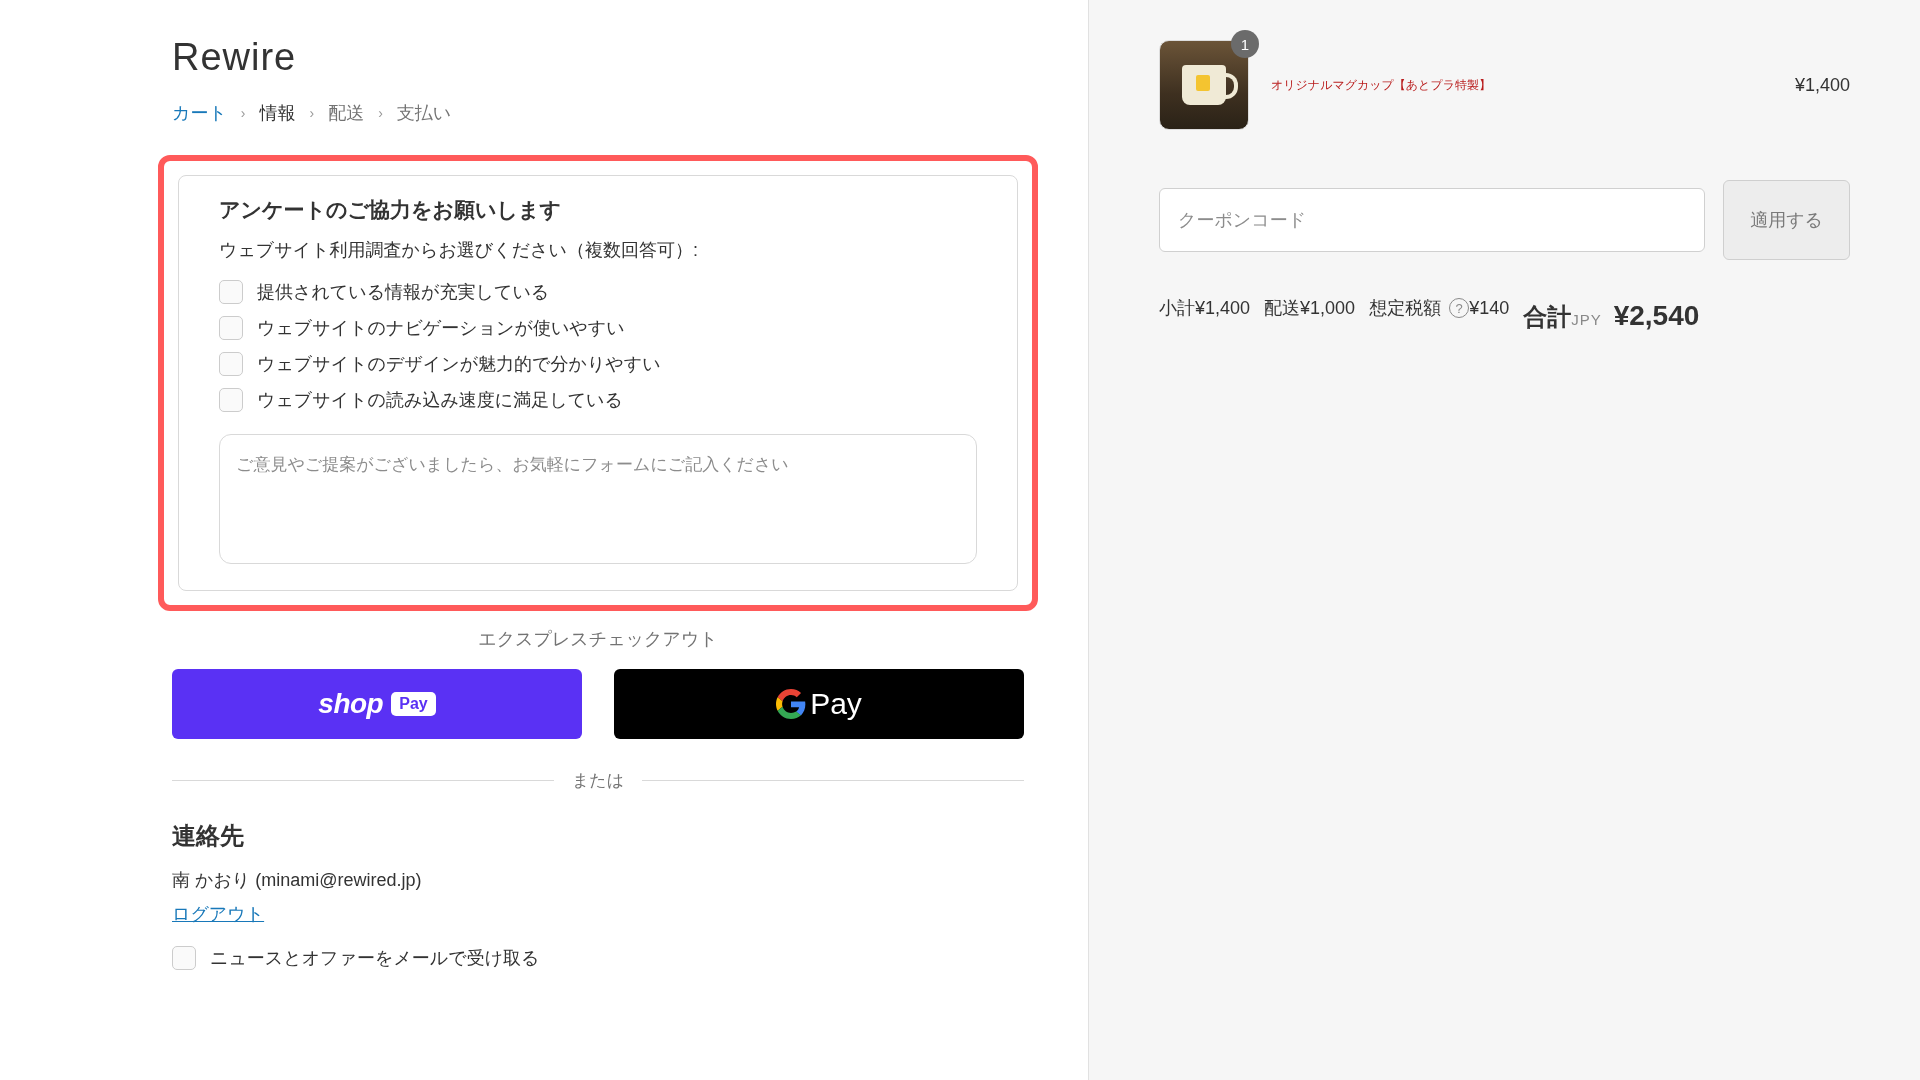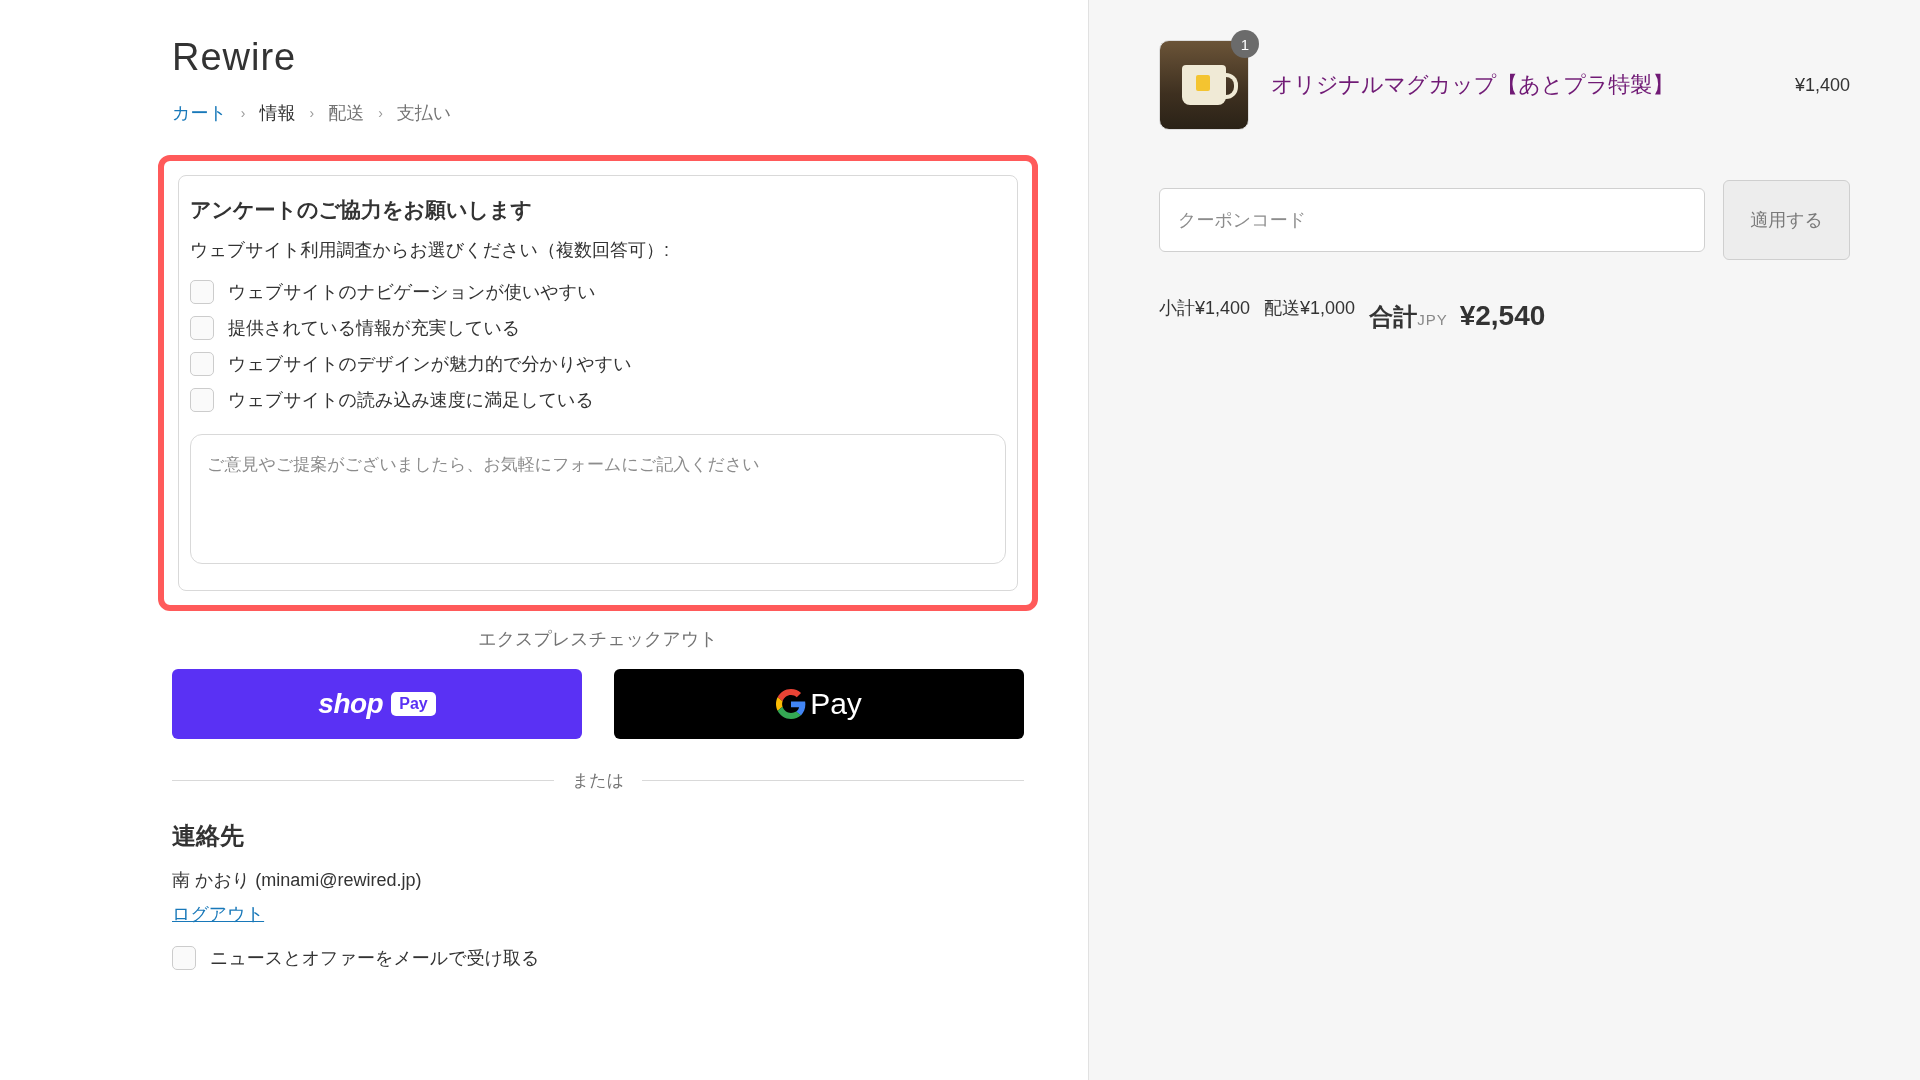--- a/index.html
+++ b/index.html
@@ -12,21 +12,21 @@
     .store-title { font-size: 38px; font-weight: 400; letter-spacing: 1px; color: #333; margin-bottom: 22px; }
 
     .breadcrumb { font-size: 18px; color: #999; margin-bottom: 30px; display: flex; align-items: center; gap: 14px; }
     .breadcrumb .bc-item { color: #737373; }
     .breadcrumb .bc-item.active { color: #1878b9; }
     .breadcrumb .bc-item.current { color: #333; }
     .breadcrumb .chev { color: #999; font-size: 14px; }
 
     .highlight-box { border: 6px solid #ff5a5a; border-radius: 12px; padding: 14px; margin-left: -14px; margin-right: -14px; margin-bottom: 16px; }
 
-    .survey-card { border: 1px solid #d9d9d9; border-radius: 8px; padding: 20px 11px 22px; }
+    .survey-card { border: 1px solid #d9d9d9; border-radius: 8px; padding: 20px 40px 22px; }
     .survey-title { font-size: 21px; font-weight: 700; color: #333; margin-bottom: 14px; }
     .survey-sub { font-size: 18px; color: #333; margin-bottom: 18px; }
     .survey-options { display: flex; flex-direction: column; gap: 12px; margin-bottom: 22px; }
     .survey-option { display: flex; align-items: center; gap: 14px; font-size: 18px; color: #333; }
     .cb { width: 24px; height: 24px; border: 1.5px solid #ccc; border-radius: 5px; background: #fafafa; flex-shrink: 0; }
     .survey-textarea { width: 100%; border: 1px solid #d9d9d9; border-radius: 12px; padding: 18px 16px; font-size: 17px; color: #333; min-height: 130px; resize: none; font-family: inherit; }
     .survey-textarea::placeholder { color: #8c8c8c; }
 
     .express-label { text-align: center; font-size: 18px; color: #737373; margin-bottom: 18px; margin-top: 2px; }
     .express-buttons { display: flex; gap: 32px; margin-bottom: 30px; }
@@ -50,21 +50,21 @@
     .news-row { display: flex; align-items: center; gap: 14px; font-size: 18px; color: #333; text-align: center; }
 
     
     .cart-item { display: flex; align-items: center; gap: 22px; margin-bottom: 50px; }
     .thumb-wrap { position: relative; width: 90px; height: 90px; }
     .thumb { width: 90px; height: 90px; border: 1px solid #ddd; border-radius: 10px; background: linear-gradient(180deg,#6b5438 0%, #3e3020 60%,#2a2217 100%); display: flex; align-items: center; justify-content: center; }
     .mug { width: 44px; height: 40px; background: #f0ead6; border-radius: 4px 4px 8px 8px; position: relative; }
     .mug::after { content: ""; position: absolute; right: -12px; top: 8px; width: 14px; height: 18px; border: 4px solid #f0ead6; border-left: none; border-radius: 0 12px 12px 0; }
     .mug-icon { position: absolute; top: 10px; left: 14px; width: 14px; height: 16px; background: #f4c430; border-radius: 2px; }
     .qty-badge { position: absolute; top: -10px; right: -10px; width: 28px; height: 28px; background: #6b6b6b; color: #fff; border-radius: 50%; display: flex; align-items: center; justify-content: center; font-size: 15px; font-weight: 500; }
-    .item-name { flex: 1; font-size: 22px; color: #701a75; }
+    .item-name { flex: 1; font-size: 12px; color: #b91c1c; }
     .item-price { font-size: 18px; color: #333; }
 
     .coupon-row { display: flex; gap: 18px; margin-bottom: 36px; align-items: center; }
     .coupon-input { flex: 1; height: 64px; border: 1px solid #d0d0d0; border-radius: 6px; padding: 0 18px; font-size: 18px; background: #fff; }
     .coupon-input::placeholder { color: #8c8c8c; }
     .coupon-btn { height: 80px; padding: 0 26px; border: 1px solid #cfcfcf; border-radius: 6px; background: #ededed; color: #7a7a7a; font-size: 18px; cursor: pointer; }
 
     .summary { display: flex; flex-direction: row; gap: 14px; }
     .sum-row { display: flex; justify-content: space-between; align-items: baseline; font-size: 18px; color: #333; }
     .sum-label-group { display: flex; align-items: center; gap: 8px; }
@@ -93,25 +93,25 @@
         <span class="bc-item">支払い</span>
       </nav>
 
       <div class="highlight-box">
         <div class="survey-card">
           <div class="survey-title">アンケートのご協力をお願いします</div>
           <div class="survey-sub">ウェブサイト利用調査からお選びください（複数回答可）:</div>
           <div class="survey-options">
             <label class="survey-option">
               <span class="cb"></span>
+              <span>提供されている情報が充実している</span>
+            </label>
+            <label class="survey-option">
+              <span class="cb"></span>
               <span>ウェブサイトのナビゲーションが使いやすい</span>
-            </label>
-            <label class="survey-option">
-              <span class="cb"></span>
-              <span>提供されている情報が充実している</span>
             </label>
             <label class="survey-option">
               <span class="cb"></span>
               <span>ウェブサイトのデザインが魅力的で分かりやすい</span>
             </label>
             <label class="survey-option">
               <span class="cb"></span>
               <span>ウェブサイトの読み込み速度に満足している</span>
             </label>
           </div>
@@ -179,20 +179,27 @@
 
     <div class="summary">
       <div class="sum-row">
         <span>小計</span>
         <span>¥1,400</span>
       </div>
       <div class="sum-row">
         <span>配送</span>
         <span>¥1,000</span>
       </div>
+      <div class="sum-row">
+        <span class="sum-label-group">
+          <span>想定税額</span>
+          <span class="qicon">?</span>
+        </span>
+        <span>¥140</span>
+      </div>
       <div class="sum-row total-row">
         <span class="total-label">合計</span>
         <span class="total-right">
           <span class="currency">JPY</span>
           <span class="total-amount">¥2,540</span>
         </span>
       </div>
     </div>
   </aside>
 </div>

